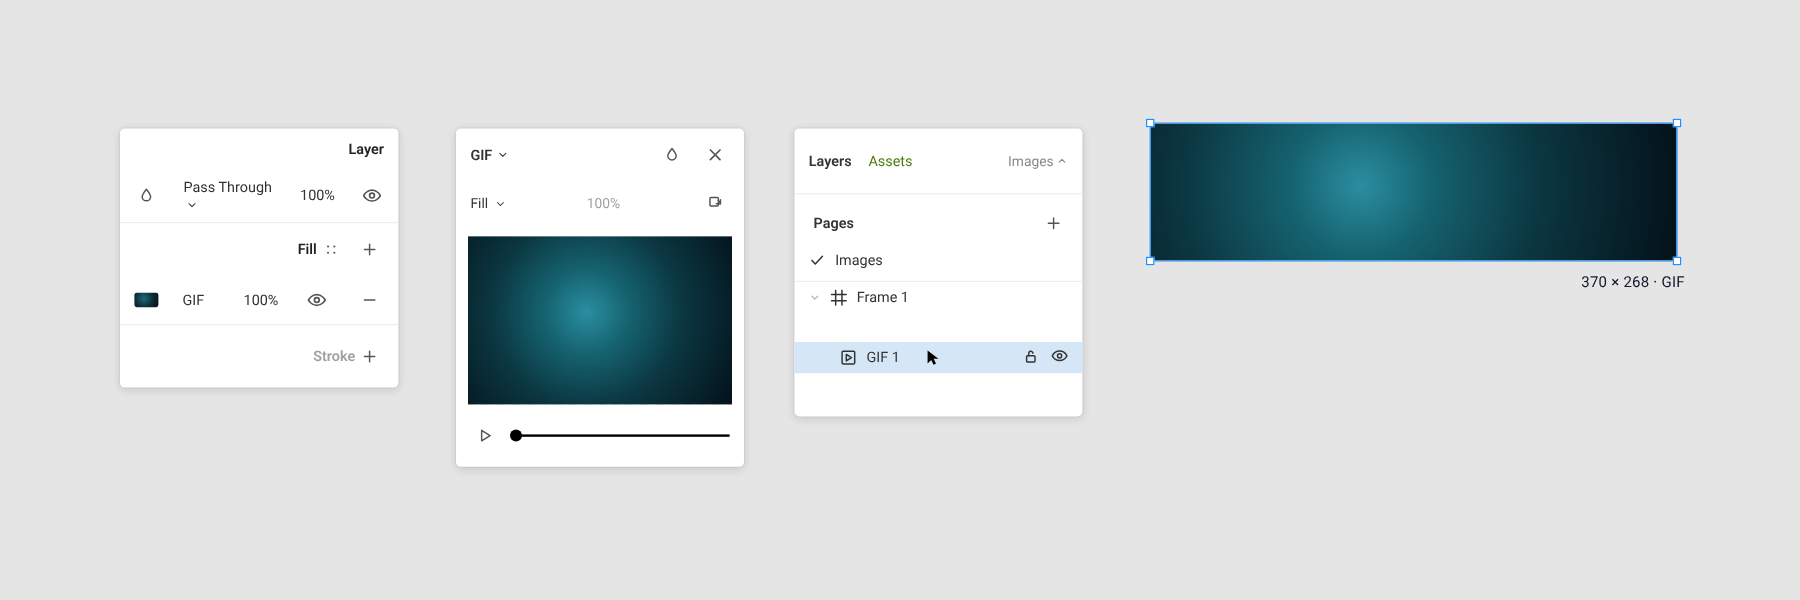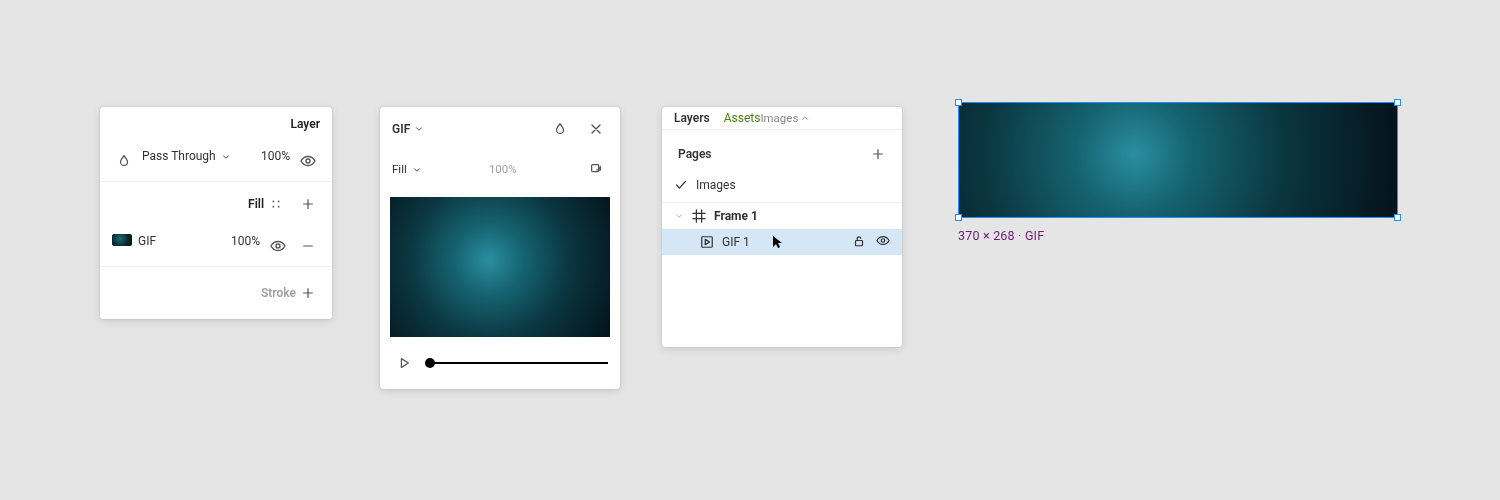--- a/index.html
+++ b/index.html
@@ -20,22 +20,22 @@
 
   
   #panel-layer { top: 107px; left: 100px; width: 232px; }
   .section { border-bottom: 1px solid #eee; }
   .section:last-child { border-bottom: none; }
   .sec-header {
     display: flex; align-items: center; justify-content: flex-end;
     padding: 10px 12px; font-weight: 600; color: #222;
   }
   .sec-row {
-    display: flex; 
-    padding: 8px 12px; gap: 6px;
+    display: flex; align-items: center;
+    padding: 8px 12px; gap: 20px;
   }
   .grow { flex: 1 1 auto; }
   .muted { color: #a0a0a0; }
   .icon-btn {
     width: 24px; height: 24px;
     display: inline-flex; align-items: center; justify-content: center;
     cursor: pointer; color: #555;
   }
   .icon-btn svg { display: block; }
   .swatch {
@@ -75,42 +75,43 @@
     flex: 1; height: 2px; background: #000; position: relative;
   }
   #panel-gif .knob {
     position: absolute; left: 0; top: 50%; transform: translate(-50%,-50%);
     width: 10px; height: 10px; background: #000; border-radius: 50%;
   }
 
   
   #panel-layers { top: 107px; left: 662px; width: 240px; height: 240px; }
   #panel-layers .tabs {
-    display: flex; align-items: center; 
-    padding: 4px 12px; border-bottom: 1px solid #eee;
+    display: flex; align-items: center; justify-content: space-between;
+    padding: 20px 12px; border-bottom: 1px solid #eee;
   }
   #panel-layers .tabs-left { display: flex; gap: 14px; }
   #panel-layers .tab { font-weight: 600; cursor: pointer; }
   #panel-layers .tab.inactive { font-weight: 400; color: #4d7c0f; }
   #panel-layers .tabs-right { display: flex; align-items: center; gap: 2px; color: #888; font-size: 11.5px; }
   .pages-head {
     display: flex; align-items: center; justify-content: space-between;
     padding: 12px 12px 6px 16px; font-weight: 600;
   }
   .page-row, .frame-row, .layer-item-row {
     display: flex; align-items: center; gap: 8px;
     padding: 6px 12px;
   }
   .page-row { padding-bottom: 10px; }
   .divider { height:1px; background:#eee; }
-  .frame-row { font-weight: 700; align-items: center; }
+  .frame-row { font-weight: 400; align-items: center; }
   .layer-item-row {
     background: #d5e6f6;
     padding-left: 38px;
     position: relative;
+    margin-top: 24px;
   }
   .layer-item-row .right-icons {
     position: absolute; right: 12px; top: 50%; transform: translateY(-50%);
     display: flex; gap: 10px; color: #333;
   }
   .cursor-pointer {
     position: absolute; left: 110px; top: 6px;
   }
 
   
@@ -125,21 +126,21 @@
   }
   .handle {
     position: absolute; width: 7px; height: 7px; background: #fff;
     border: 1.5px solid #1e90ff;
   }
   .h-tl { top:-4px; left:-4px; }
   .h-tr { top:-4px; right:-4px; }
   .h-bl { bottom:-4px; left:-4px; }
   .h-br { bottom:-4px; right:-4px; }
   #canvas-label {
-    text-align: left; color: #701a75; font-size: 12.5px;
+    text-align: right; color: #0f172a; font-size: 12.5px;
     margin-top: 10px; letter-spacing: .2px;
   }
 
   
   svg.ic { width: 14px; height: 14px; stroke: currentColor; fill: none; stroke-width: 1.4; stroke-linecap: round; stroke-linejoin: round; }
   svg.ic.big { width: 16px; height: 16px; }
   .thin { color:#555; }
 </style>
 </head>
 <body>

